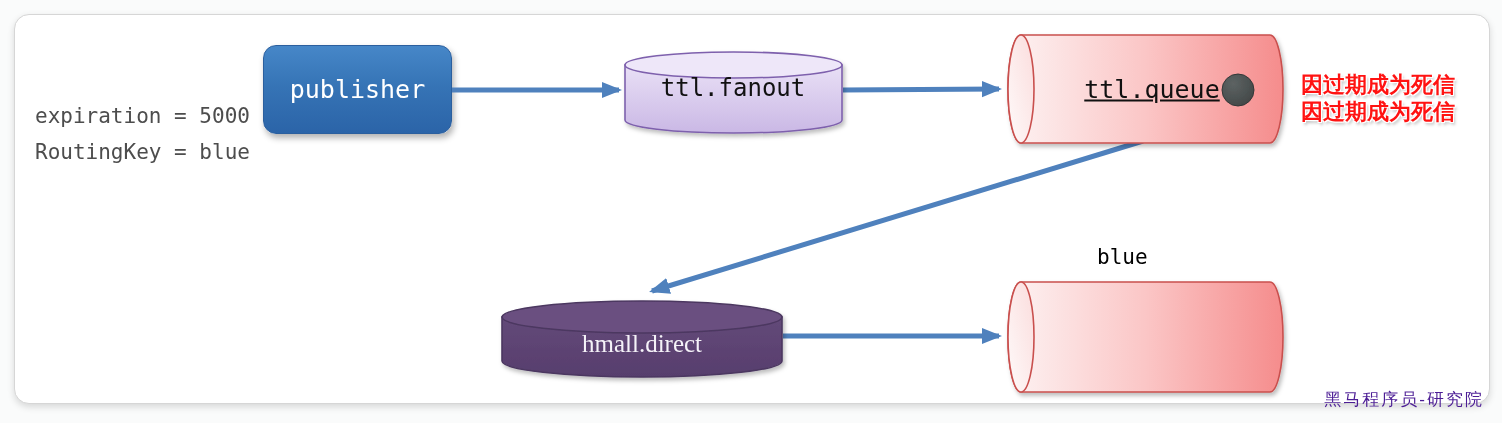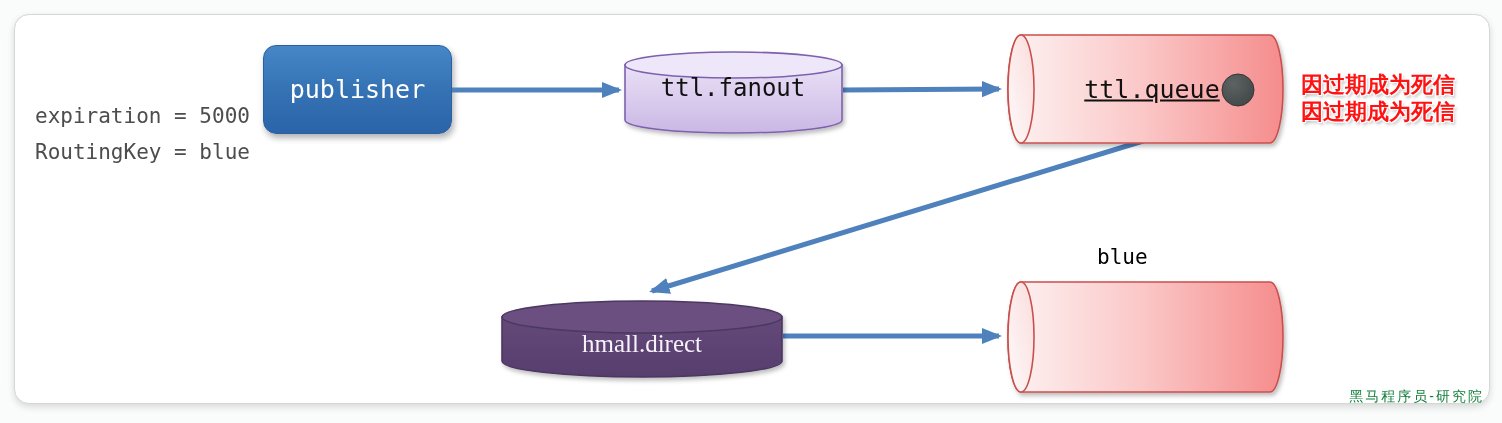--- a/index.html
+++ b/index.html
@@ -16,21 +16,21 @@
         border:1px solid #2b5f9e;border-radius:13px;box-shadow:2px 4px 6px rgba(0,0,0,0.3);
         display:flex;align-items:center;justify-content:center;}
   .publisher span{color:#ffffff;font-size:25px;}
   .node-label{transform:translate(-50%,-50%);font-size:25px;color:#111111;}
   .node-label.white{color:#f5f2f8;}
   .node-label.sm{font-size:24px;}
   .binding{left:1097px;top:245px;font-size:21px;color:#000000;}
   .deadnote{left:1301px;top:71px;font-size:22px;line-height:27px;font-weight:bold;
         color:#ff1312;font-family:"Liberation Serif","DejaVu Serif",serif;
         text-shadow:-1px -1px 0 #fff,1px -1px 0 #fff,-1px 1px 0 #fff,1px 1px 0 #fff,2px 3px 3px rgba(120,120,120,0.45);}
-  .watermark{right:18px;top:388px;font-size:14px;color:#15803d;
+  .watermark{right:18px;top:388px;font-size:17px;color:#4c1d95;
         font-family:"Liberation Sans",sans-serif;letter-spacing:2px;}
 </style>
 </head>
 <body>
 
 <div class="stage">
 
   <div class="card"></div>
 
   <div class="publisher">

